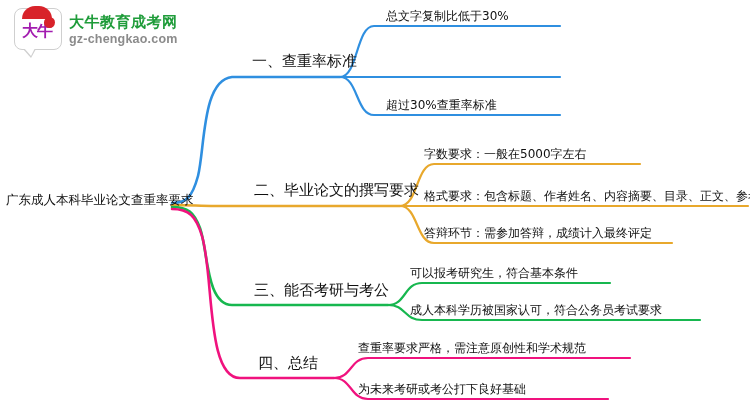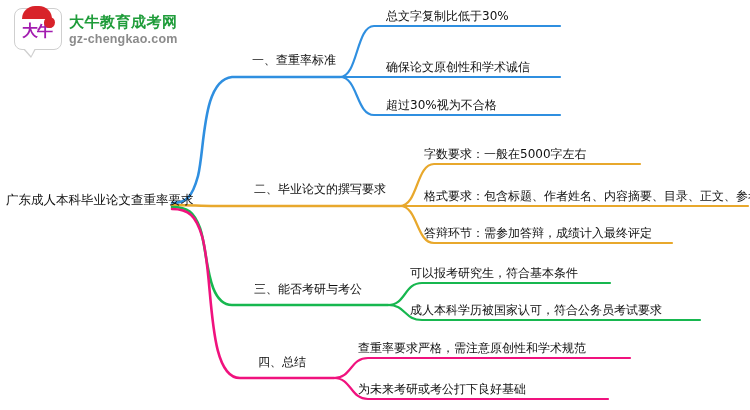--- a/index.html
+++ b/index.html
@@ -50,21 +50,21 @@
   
   svg.wires{position:absolute;left:0;top:0;width:750px;height:410px;}
   svg.wires path{fill:none;stroke-linecap:round;}
 
   
   .node{
     position:absolute;color:#101010;white-space:nowrap;
     font-family:"DejaVu Sans","Liberation Sans",sans-serif;
   }
   .root-label{font-size:12.5px;left:6px;top:192px;}
-  .branch-label{font-size:12px;}
+  .branch-label{font-size:15px;}
   .leaf-label{font-size:12px;}
 </style>
 </head>
 <body>
 
 <div id="stage">
 
   <div class="logo">
     <div class="logo-mark">
       <div class="bubble"></div>
@@ -106,22 +106,21 @@
       <path d="M172,209 C189,209 196,216 202,236 C214,276 206,378 240,378 L334,378" stroke="#f0127e" stroke-width="2.6"></path>
       <path d="M334,378 C352,378 350,358 368,358 L630,358" stroke="#f0127e" stroke-width="2.2"></path>
       <path d="M334,378 C352,378 350,399 368,399 L608,399" stroke="#f0127e" stroke-width="2.2"></path>
     </g>
   </svg>
 
   <div class="node root-label">广东成人本科毕业论文查重率要求</div>
 
   <div class="node branch-label" style="left:252px;top:52px;">一、查重率标准</div>
   <div class="node leaf-label" style="left:386px;top:8px;">总文字复制比低于30%</div>
-  <div class="node leaf-label" style="left:386px;top:59px;">确保论文原创性和学术诚信</div>
-  <div class="node leaf-label" style="left:386px;top:97px;">超过30%视为不合格</div>
+  <div class="node leaf-label" style="left:386px;top:97px;">超过30%查重率标准</div>
 
   <div class="node branch-label" style="left:254px;top:181px;text-align:center;">二、毕业论文的撰写要求</div>
   <div class="node leaf-label" style="left:424px;top:146px;">字数要求：一般在5000字左右</div>
   <div class="node leaf-label" style="left:424px;top:188px;">格式要求：包含标题、作者姓名、内容摘要、目录、正文、参考文献</div>
   <div class="node leaf-label" style="left:424px;top:225px;">答辩环节：需参加答辩，成绩计入最终评定</div>
 
   <div class="node branch-label" style="left:254px;top:281px;">三、能否考研与考公</div>
   <div class="node leaf-label" style="left:410px;top:265px;">可以报考研究生，符合基本条件</div>
   <div class="node leaf-label" style="left:410px;top:302px;">成人本科学历被国家认可，符合公务员考试要求</div>
 

